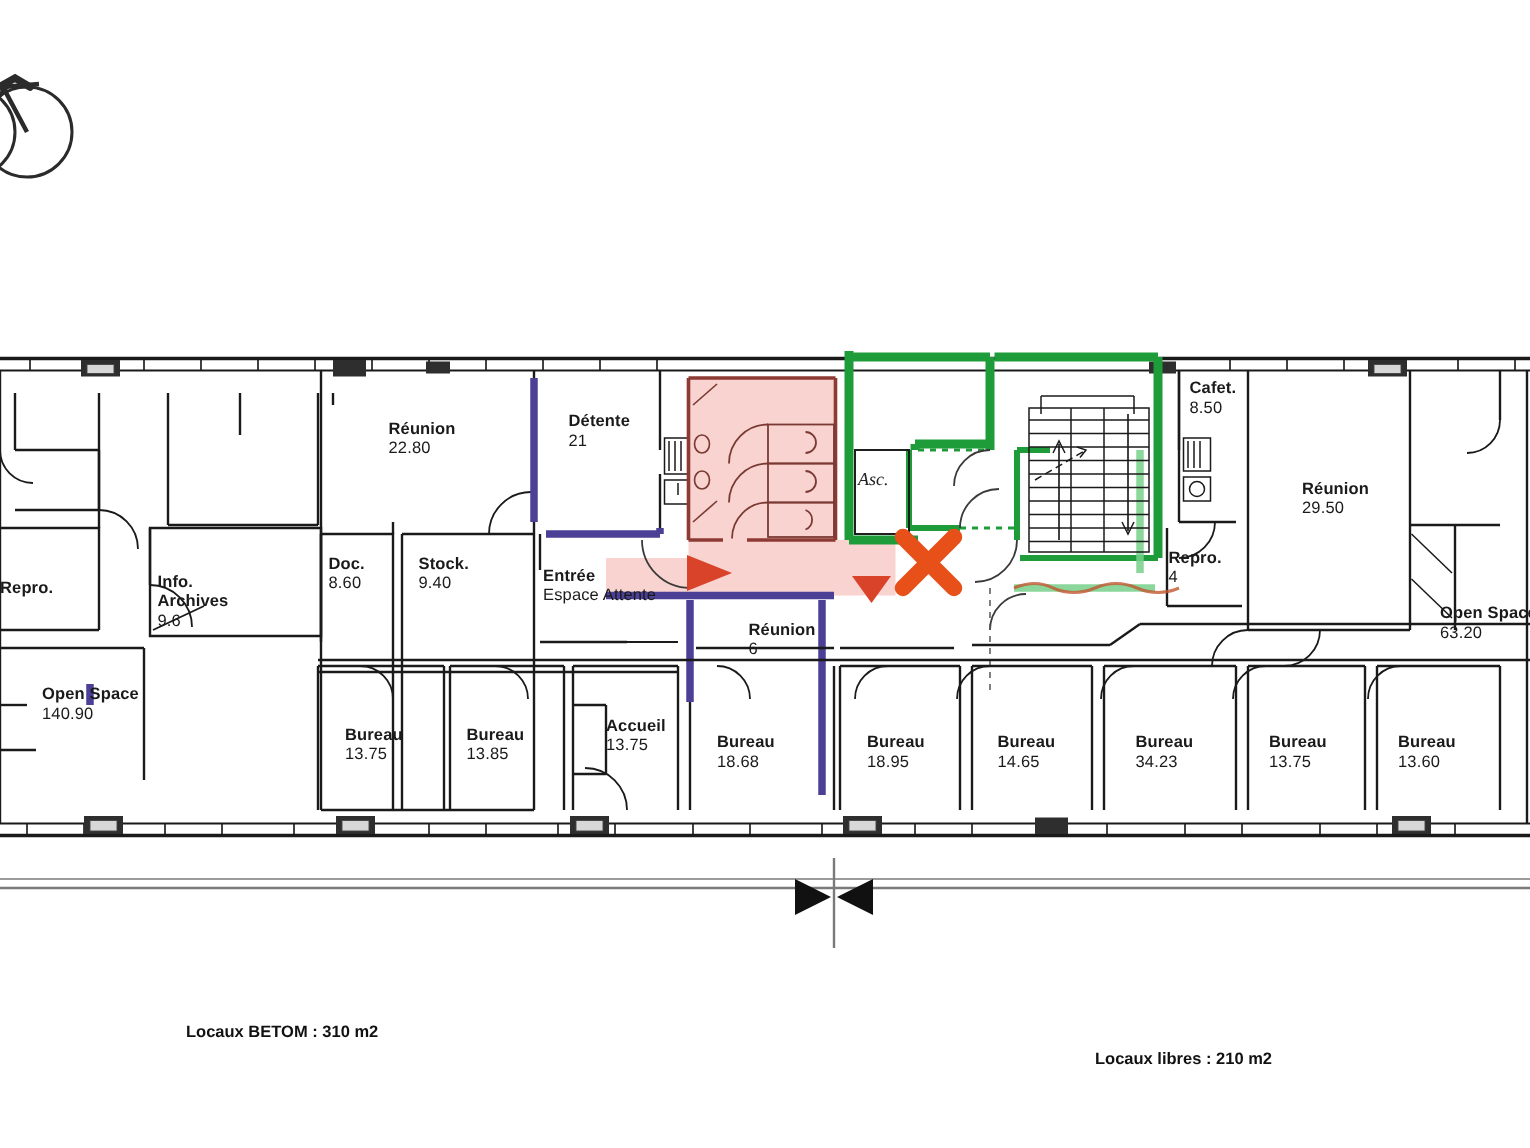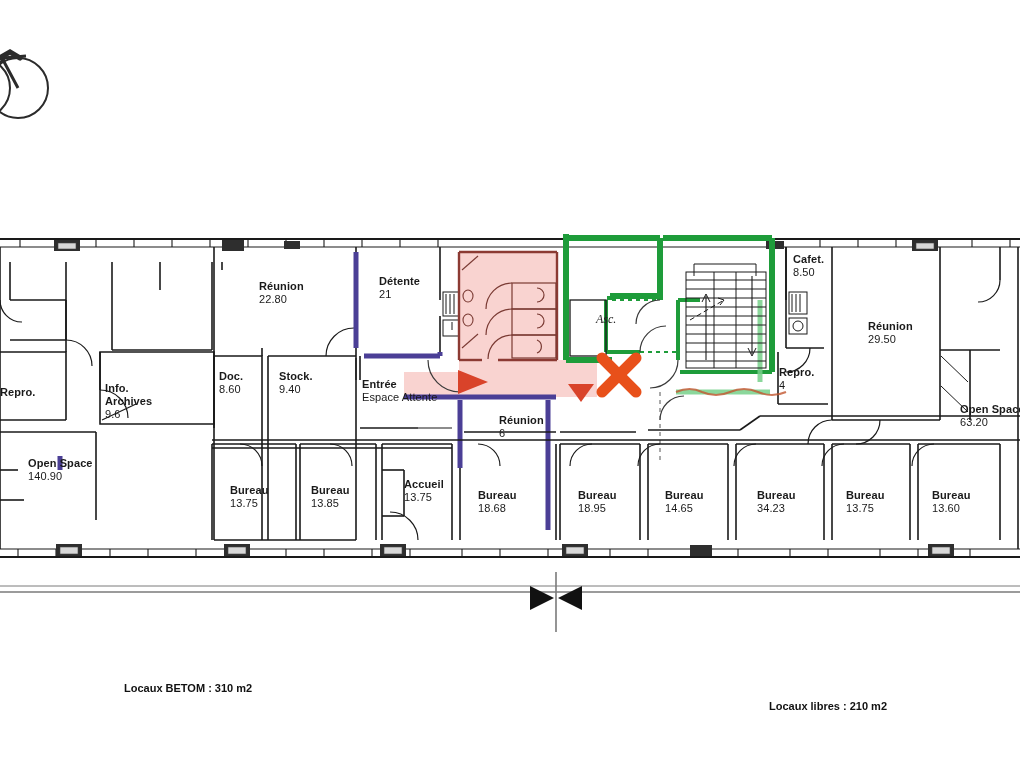--- a/index.html
+++ b/index.html
@@ -9,23 +9,23 @@
   .abs{position:absolute;}
   svg{display:block;}
   .lbl{position:absolute;font-size:11px;font-weight:700;line-height:1.18;
        color:#1a1a1a;white-space:nowrap;letter-spacing:.1px;}
   .lbl .num{font-weight:400;display:block;font-size:11px;}
   .legend{position:absolute;left:440px;top:144px;display:flex;align-items:flex-start;gap:10px;}
   .legend .sw{width:50px;height:24px;background:#f9d3d0;border:1px solid #f2c3bf;}
   .legend .txt{font-size:10.5px;font-weight:700;line-height:1.35;color:#111;padding-top:1px;}
   .foot{position:absolute;font-size:11px;font-weight:700;color:#111;}
   #betom{left:124px;top:682px;}
-  #libres{left:730px;top:700px;margin-left:39px;}
+  #libres{left:730px;top:700px;}
   .ascLabel{position:absolute;font-size:12px;font-style:italic;color:#222;
-            font-family:"Liberation Serif","DejaVu Serif",serif;padding-left:24px;}
+            font-family:"Liberation Serif","DejaVu Serif",serif;}
 </style>
 </head>
 <body>
 
 <div id="plan">
 
   <svg class="abs" style="left:0;top:0;" width="1020" height="765">
     <defs>
       <g id="doorArc"></g>
     </defs>

